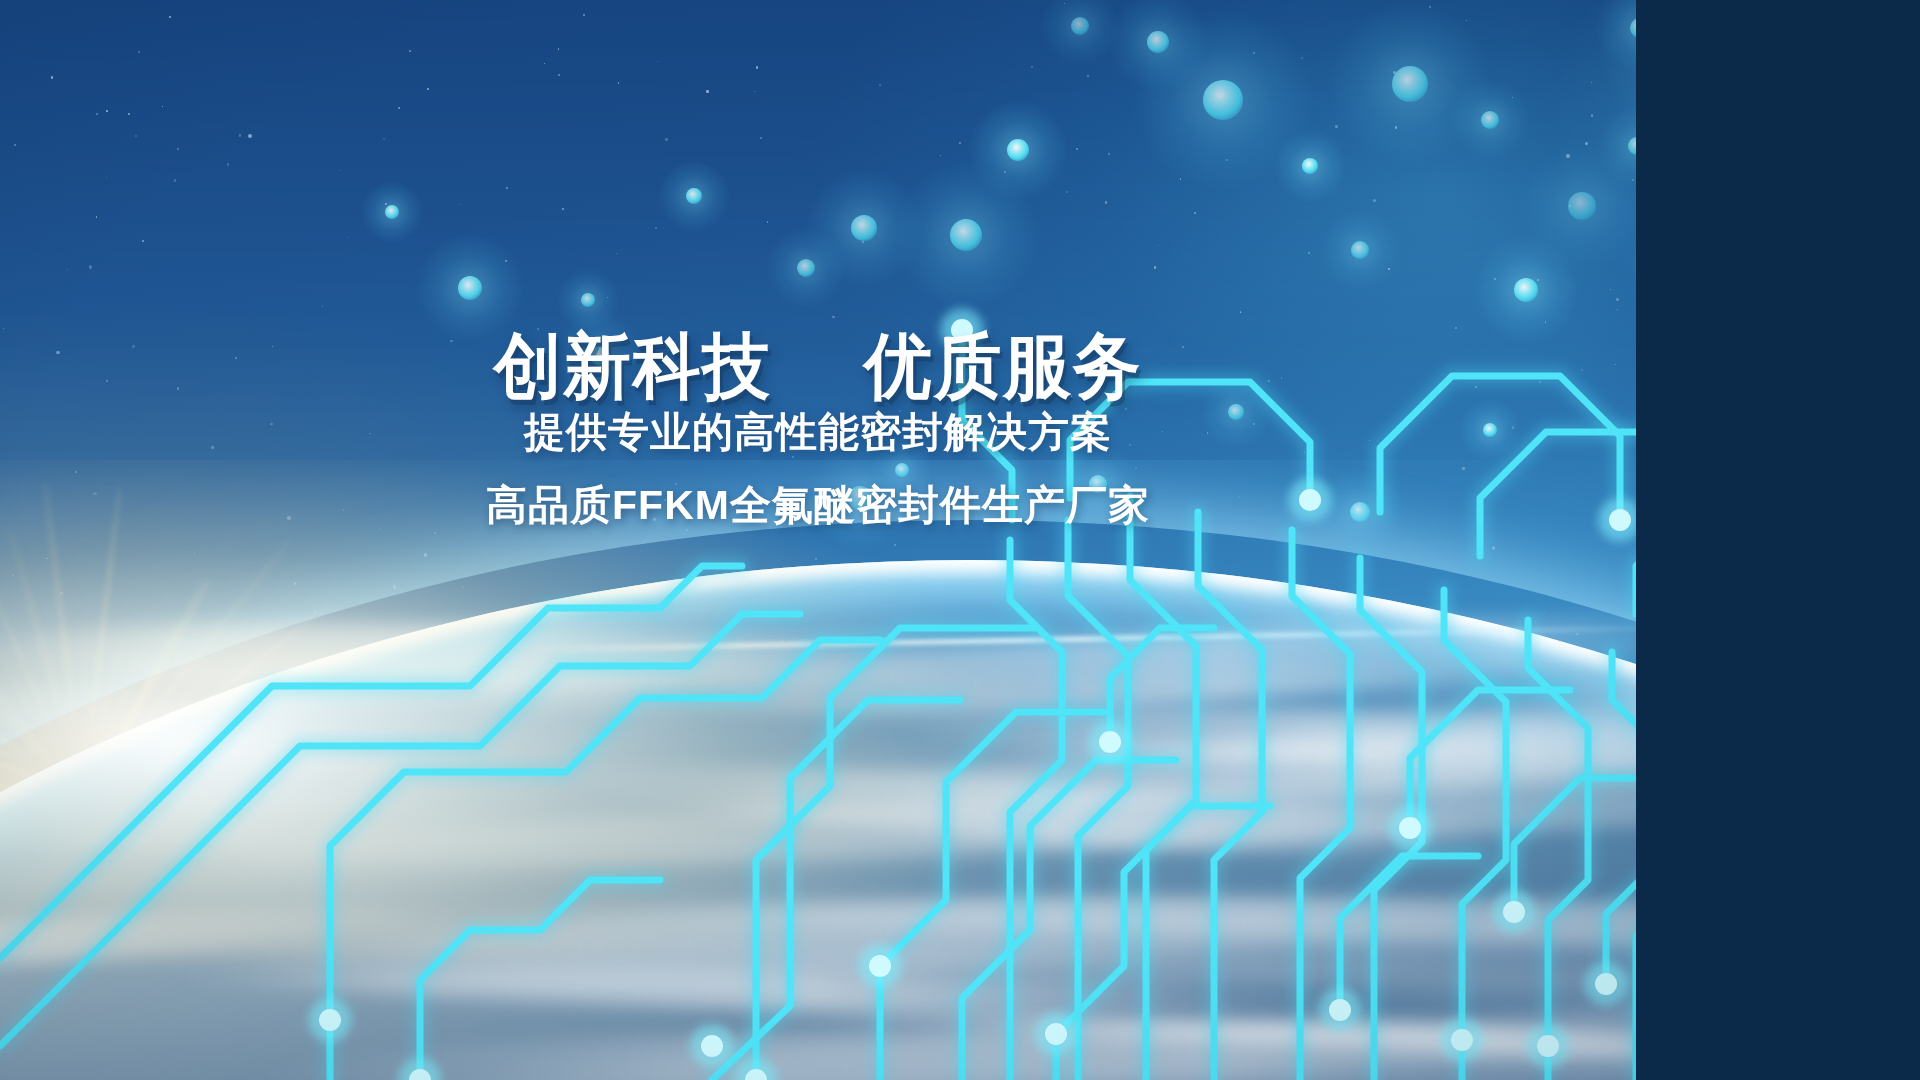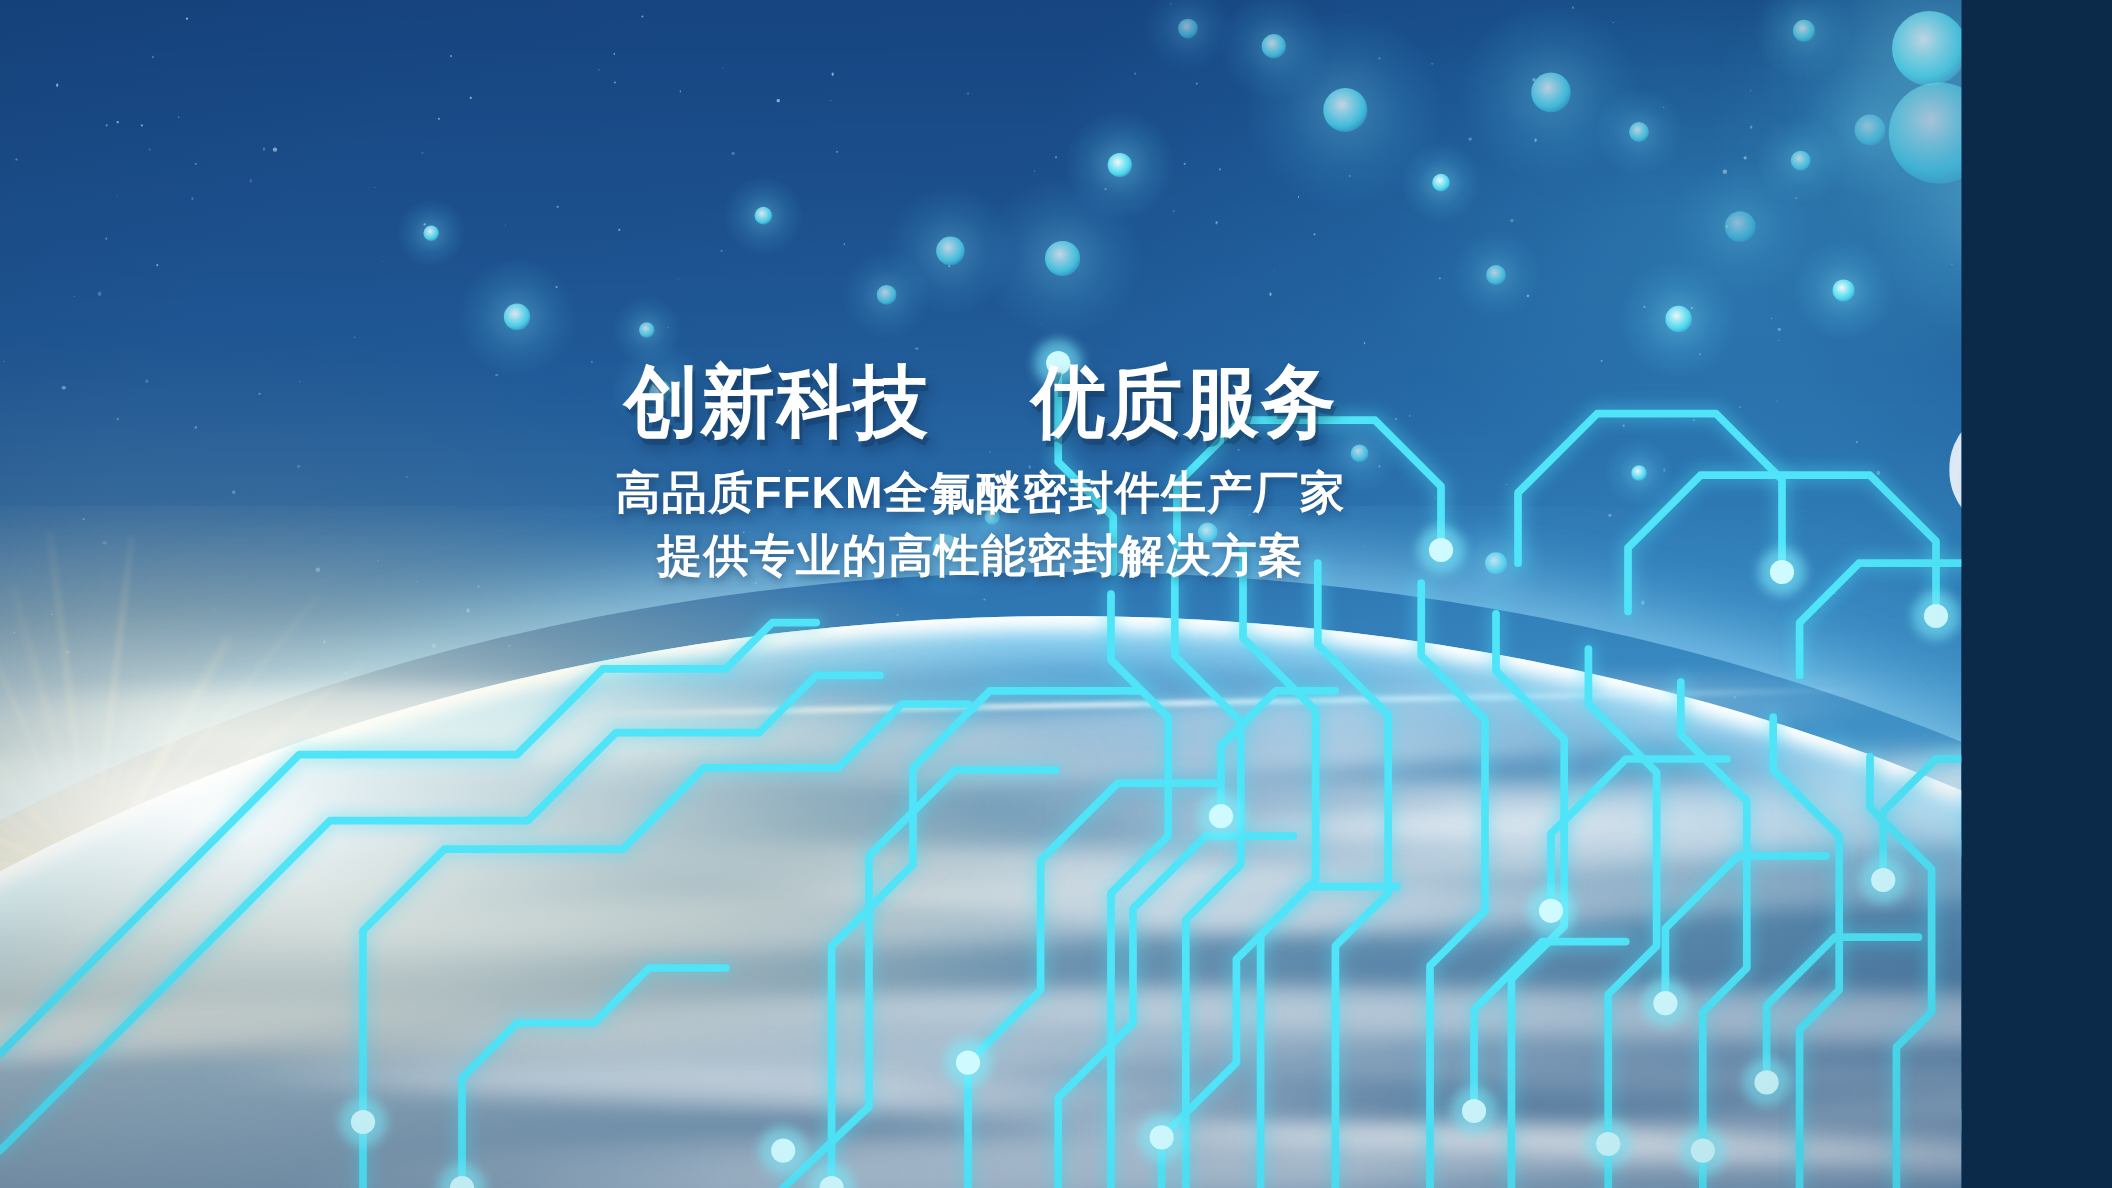--- a/index.html
+++ b/index.html
@@ -1,21 +1,21 @@
 <!DOCTYPE html>
 <html lang="zh"><head>
 <meta charset="utf-8">
 <title>Banner</title>
 <style>
   html,body{margin:0;padding:0;background:#0b2a4a;}
   *{box-sizing:border-box;}
 
   .stage{
     position:relative;
-    width:1783px;height:1080px;
+    width:1636px;height:1080px;
     overflow:hidden;
     font-family:"Liberation Sans","DejaVu Sans",sans-serif;
     background:#2a6aa8;
   }
 
   
   .sky{
     position:absolute;inset:0;
     background:
       radial-gradient(ellipse 900px 620px at 88% 18%, rgba(86,200,240,.50) 0%, rgba(60,170,225,.22) 38%, rgba(0,0,0,0) 70%),
@@ -786,18 +786,18 @@
         <circle class="node" cx="1548" cy="1046" r="11"></circle>
       </g>
   </svg>
 
   <div class="copy">
     <h1 class="headline">
       <span>创新科技</span>
       <span class="gap"></span>
       <span>优质服务</span>
     </h1>
+    <p class="sub" style="margin-top:4px">提供专业的高性能密封解决方案</p>
     <p class="sub">高品质FFKM全氟醚密封件生产厂家</p>
-    <p class="sub" style="margin-top:4px">提供专业的高性能密封解决方案</p>
   </div>
 
   <div class="vignette"></div>
 </div>
 
 </body></html>

